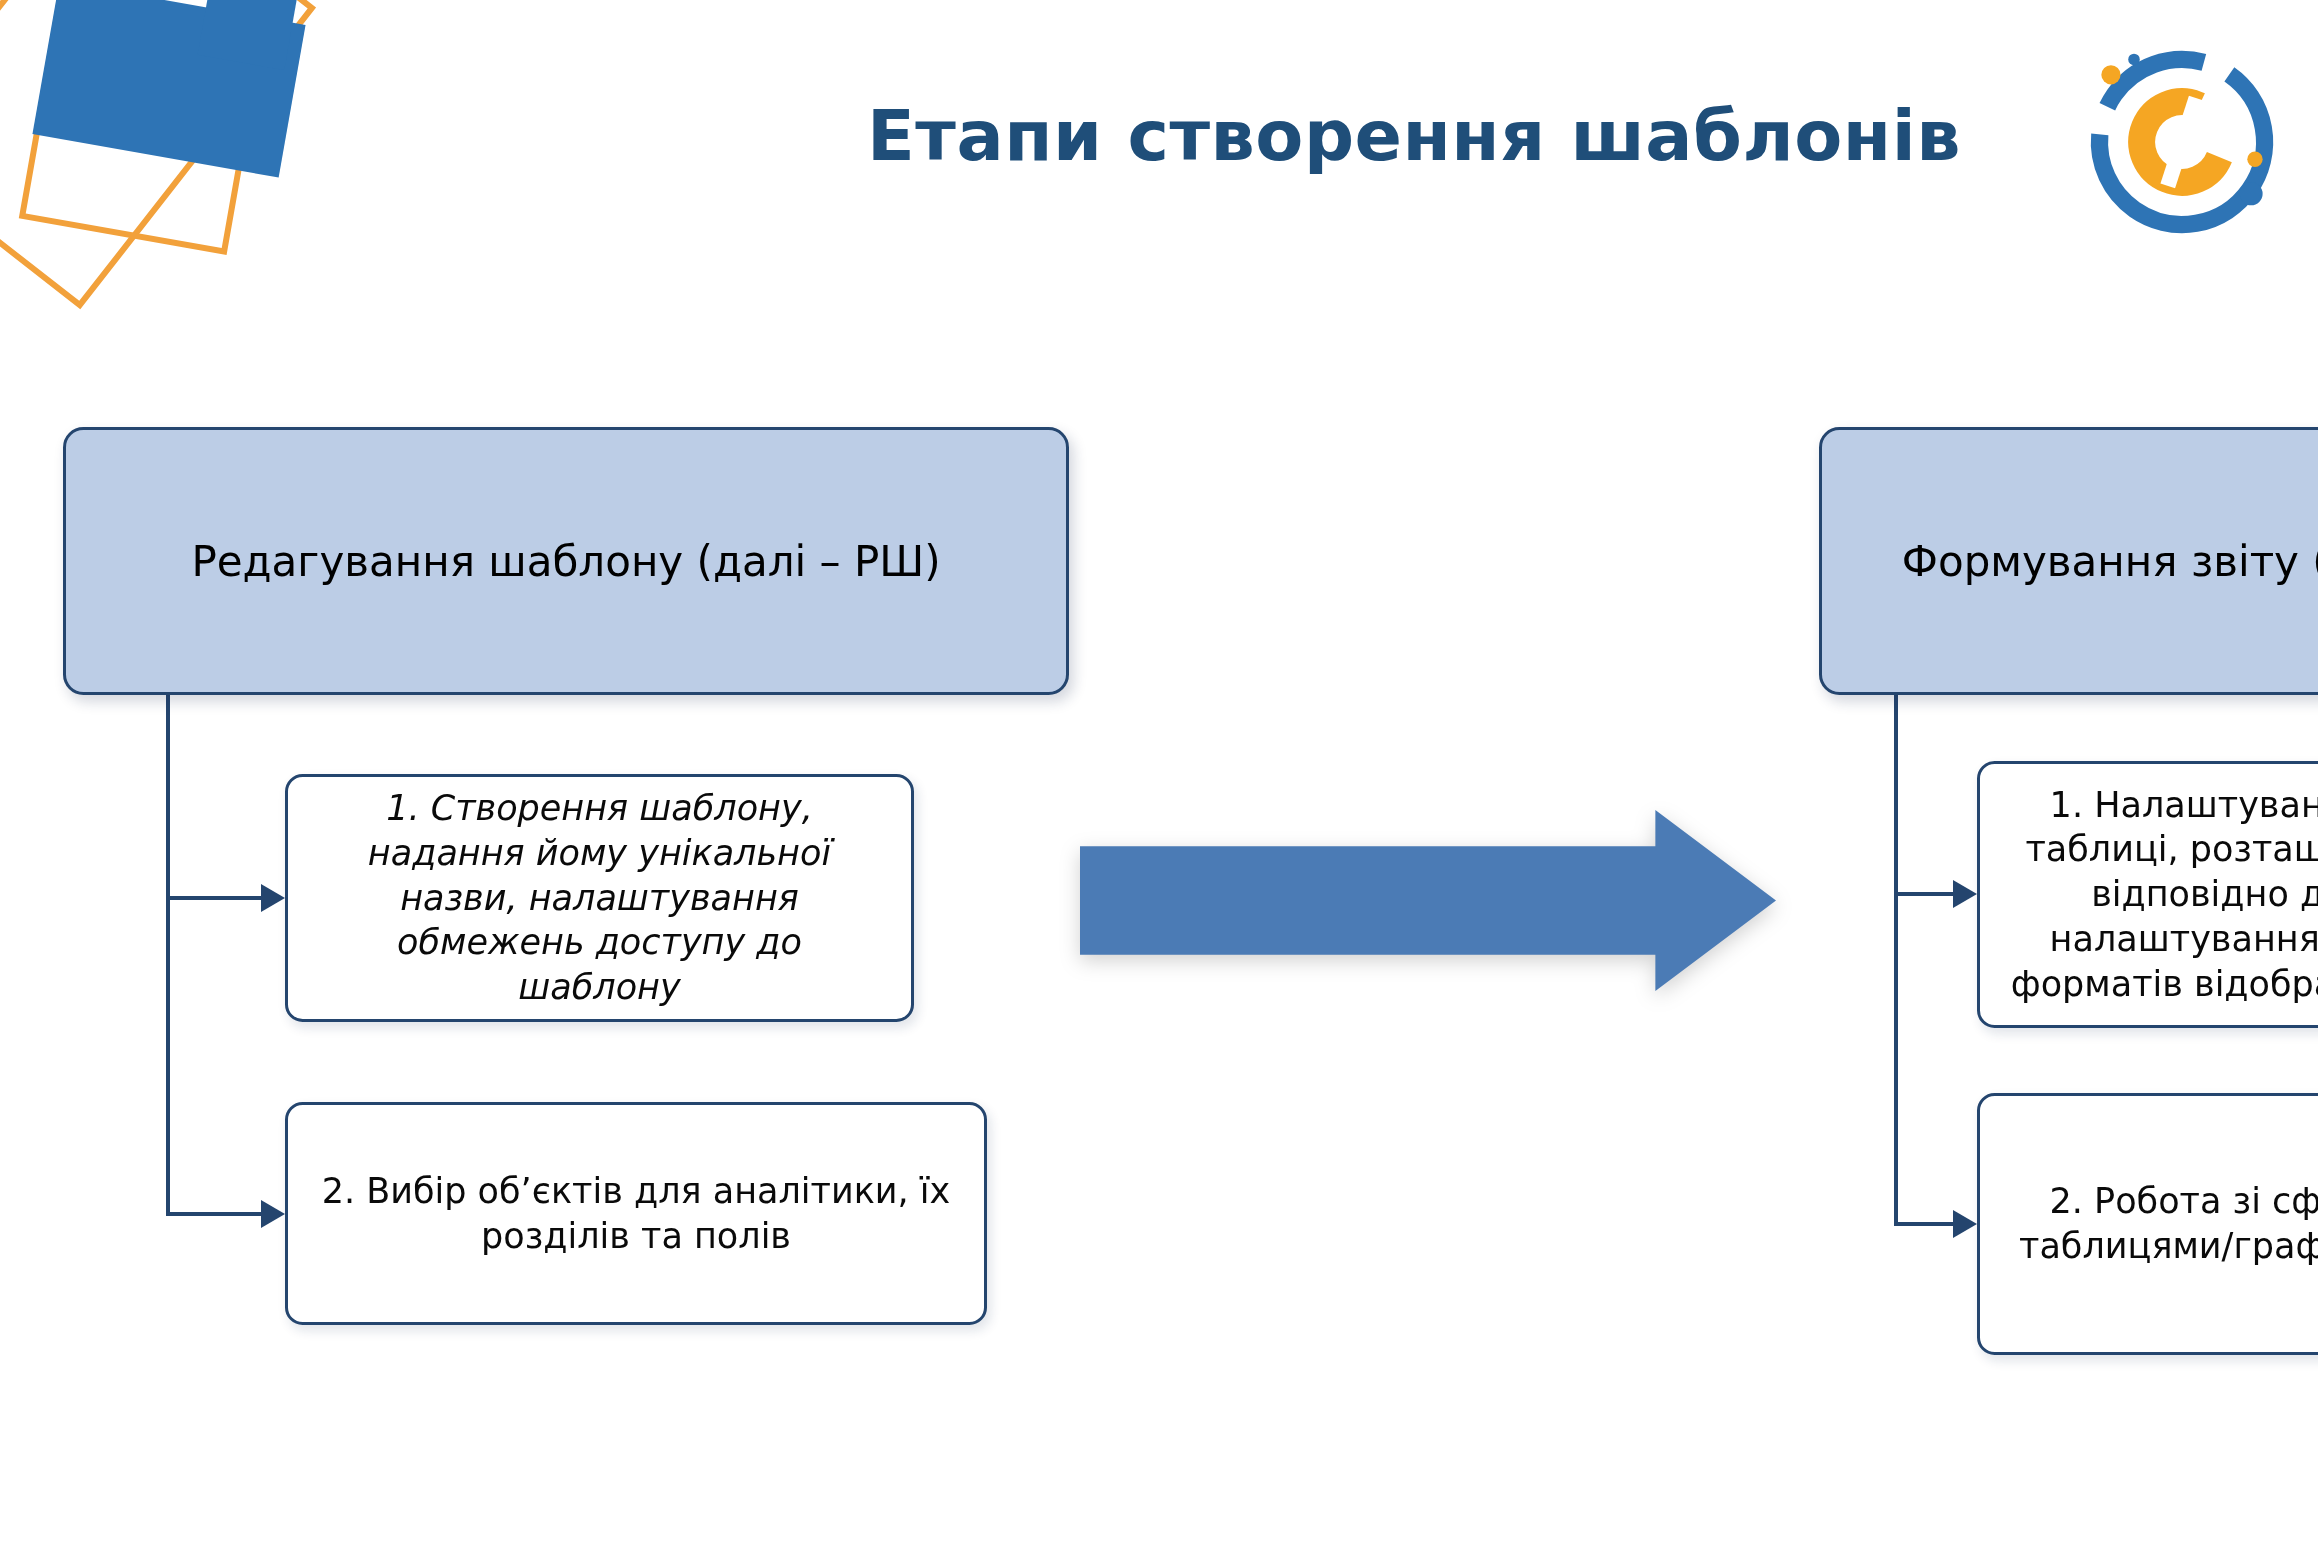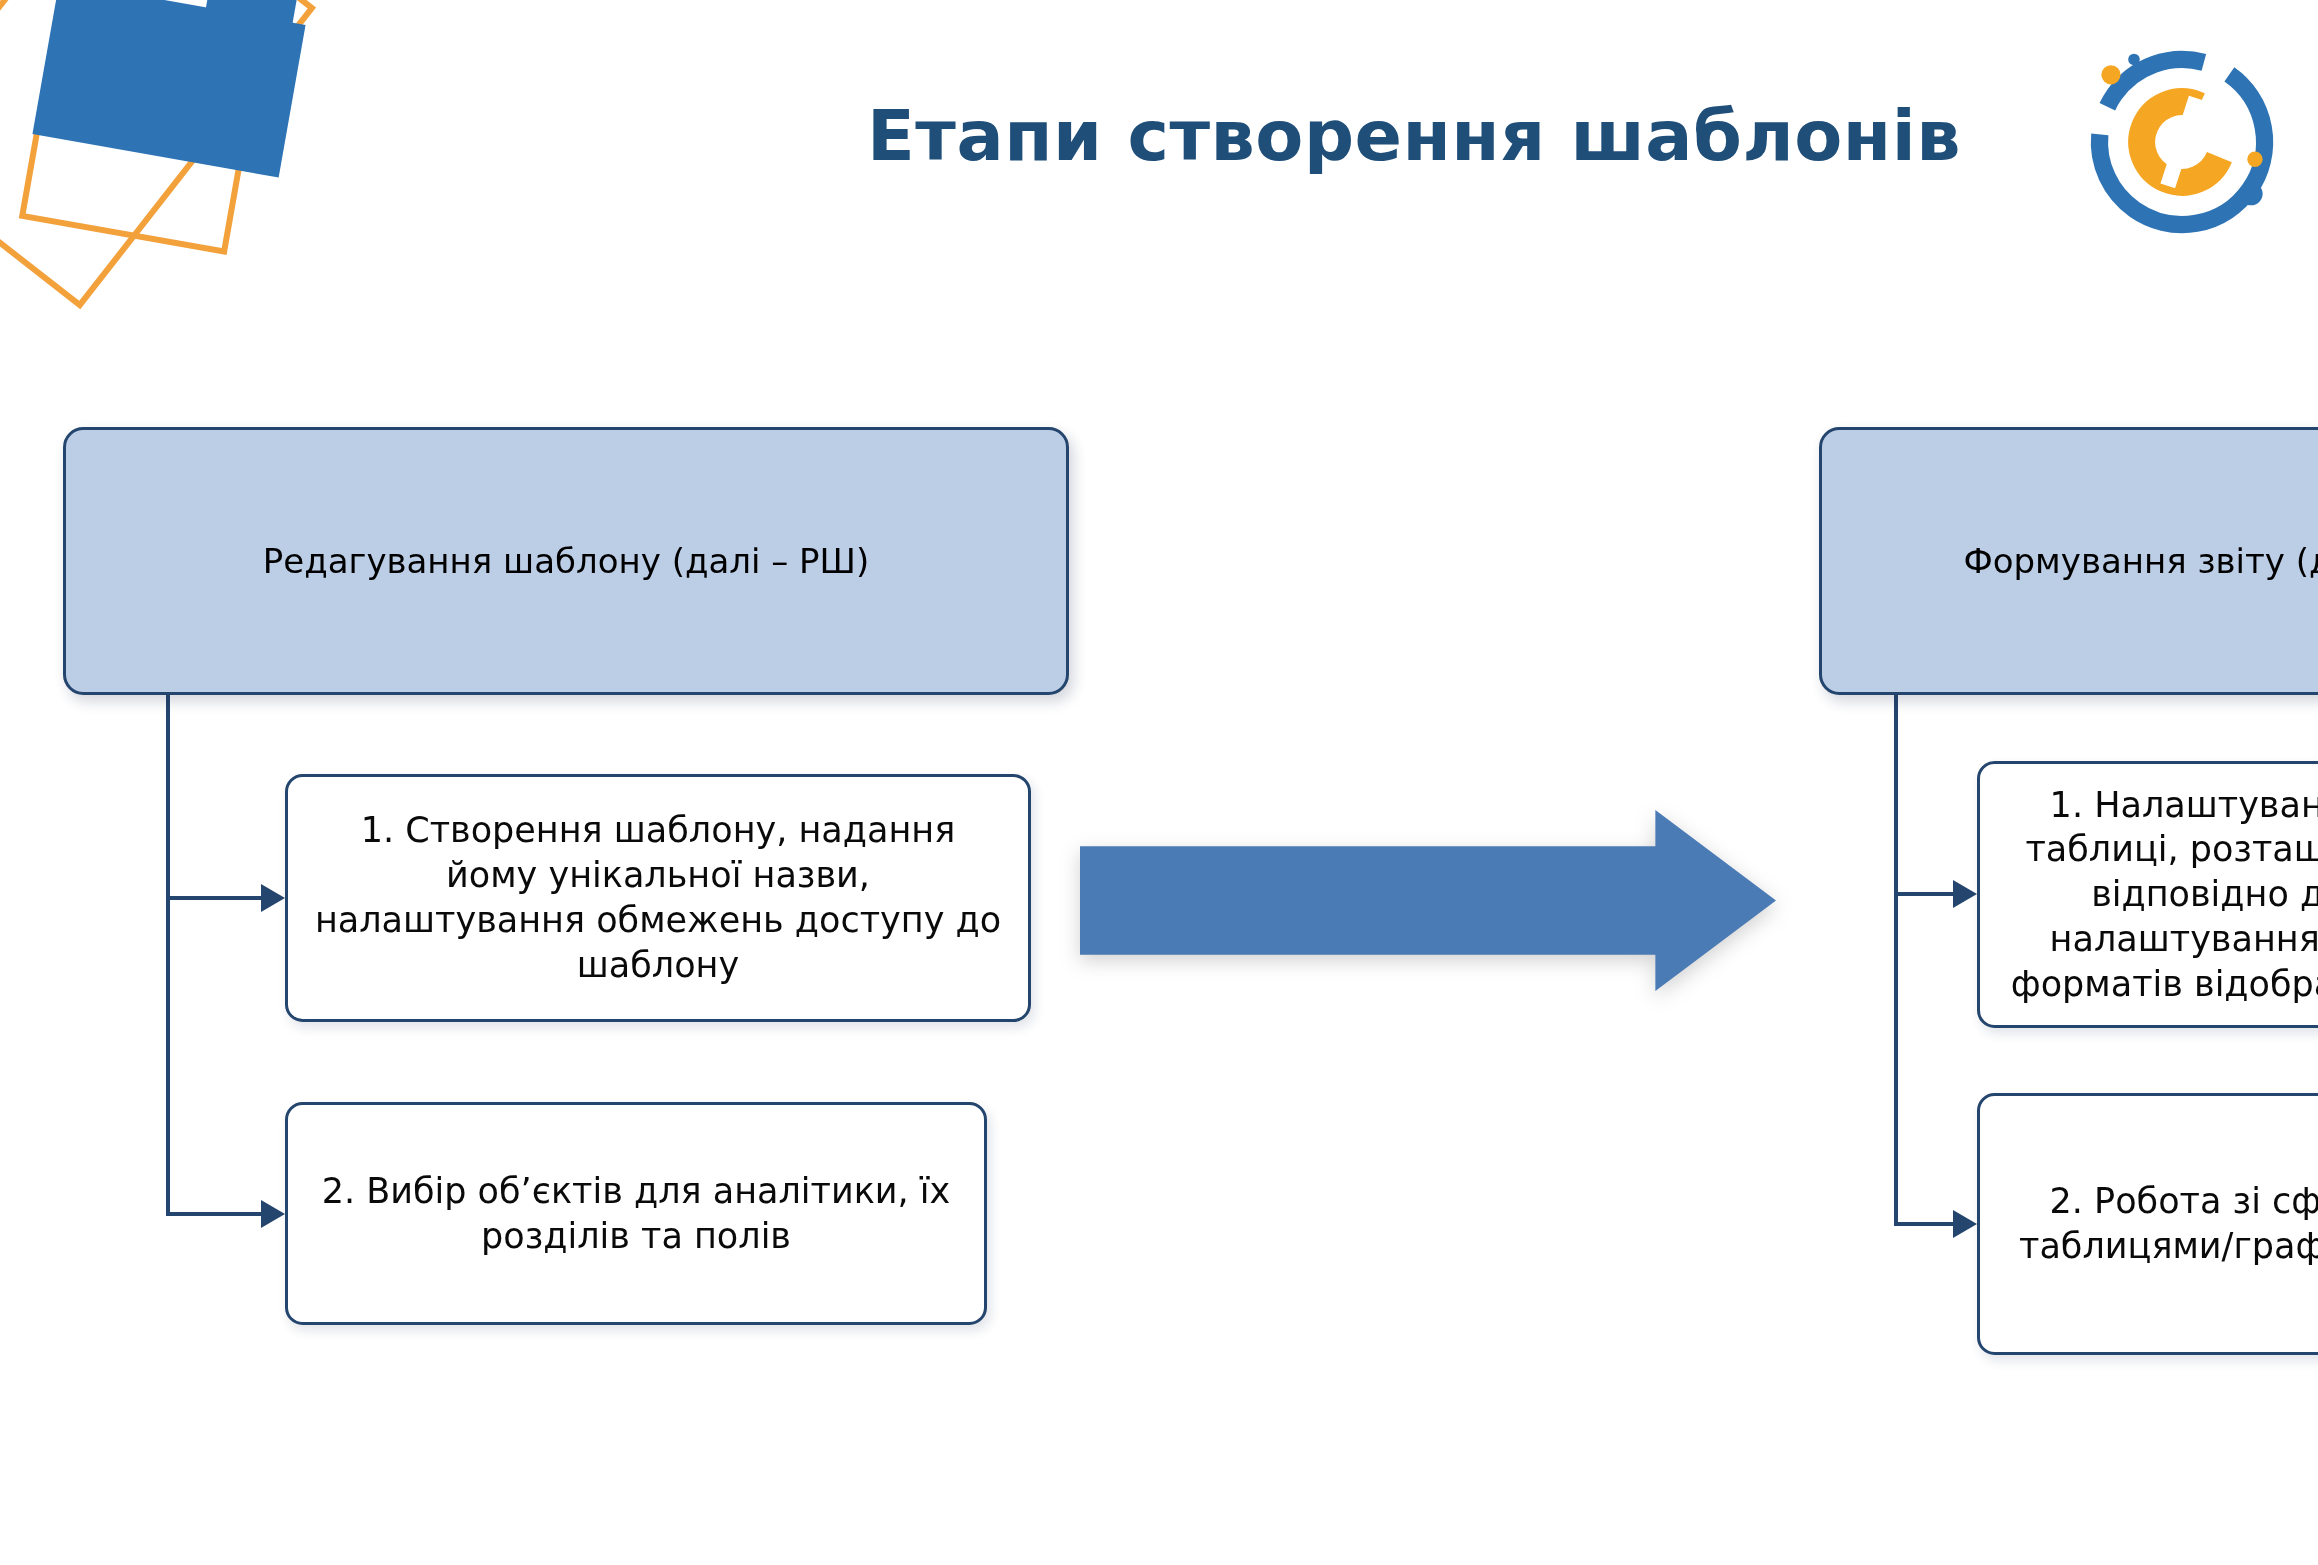--- a/index.html
+++ b/index.html
@@ -29,32 +29,32 @@
   .s-blue{stroke:var(--logo-blue,#2E74B5);fill:none;}
   .f-blue{fill:var(--logo-blue,#2E74B5);}
   .s-orange{stroke:var(--logo-orange,#F5A623);fill:none;}
   .f-orange{fill:var(--logo-orange,#F5A623);}
 
   
   .hbox{
     background:var(--header-box-fill,#BCCDE6);
     border:3.7px solid var(--box-border,#24456E);
     border-radius:20.4px;display:flex;align-items:center;justify-content:center;
-    text-align:center;font-size:34px;color:#000;
+    text-align:center;font-size:42px;color:#000;
     box-shadow:4.6px 6.5px 13px rgba(20,40,80,0.18);
   }
   .hbox-left{left:63px;top:427px;width:1000px;height:262px;}
   .hbox-right{left:1819px;top:427px;width:807px;height:262px;}
   .ibox{
     background:#ffffff;border:3.2px solid var(--box-border,#24456E);border-radius:17.6px;
     display:flex;align-items:center;justify-content:center;text-align:center;
     font-size:35px;line-height:1.28;color:#0a0a0a;padding:9.3px 23px;box-sizing:border-box;
     box-shadow:3.7px 5.6px 11px rgba(20,40,80,0.12);
   }
-  .ibox-l1{left:285px;top:774px;width:746px;height:248px;}
+  .ibox-l1{left:285px;top:774px;width:629px;height:248px;font-style:italic;}
   .ibox-l2{left:285px;top:1102px;width:702px;height:223px;}
   .ibox-r1{left:1977px;top:761px;width:635px;height:267px;}
   .ibox-r2{left:1977px;top:1093px;width:645px;height:262px;}
 
   
   .ln{background:var(--box-border,#24456E);}
   .ln-l-v{left:166px;top:689px;width:4.2px;height:527px;}
   .ln-l-h1{left:166px;top:896px;width:100px;height:4.2px;}
   .ln-l-h2{left:166px;top:1212px;width:100px;height:4.2px;}
   .ln-r-v{left:1894px;top:689px;width:4.2px;height:537px;}

